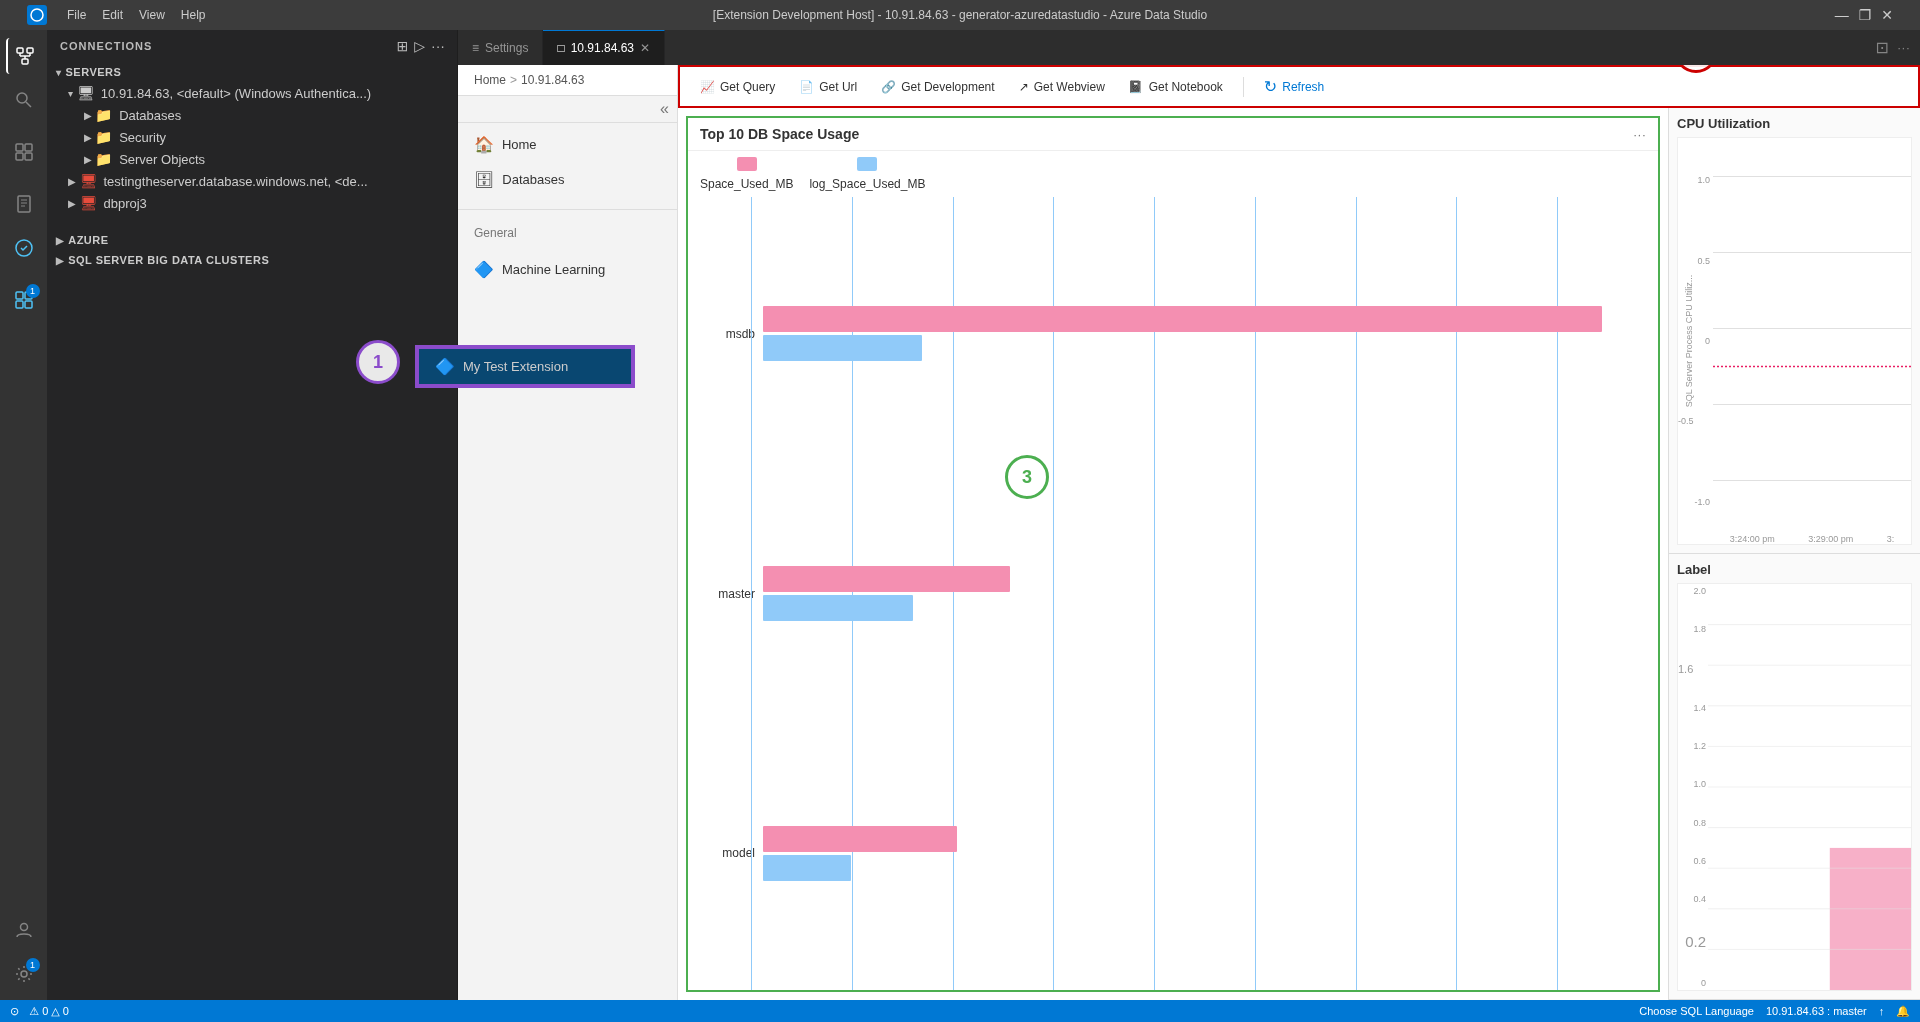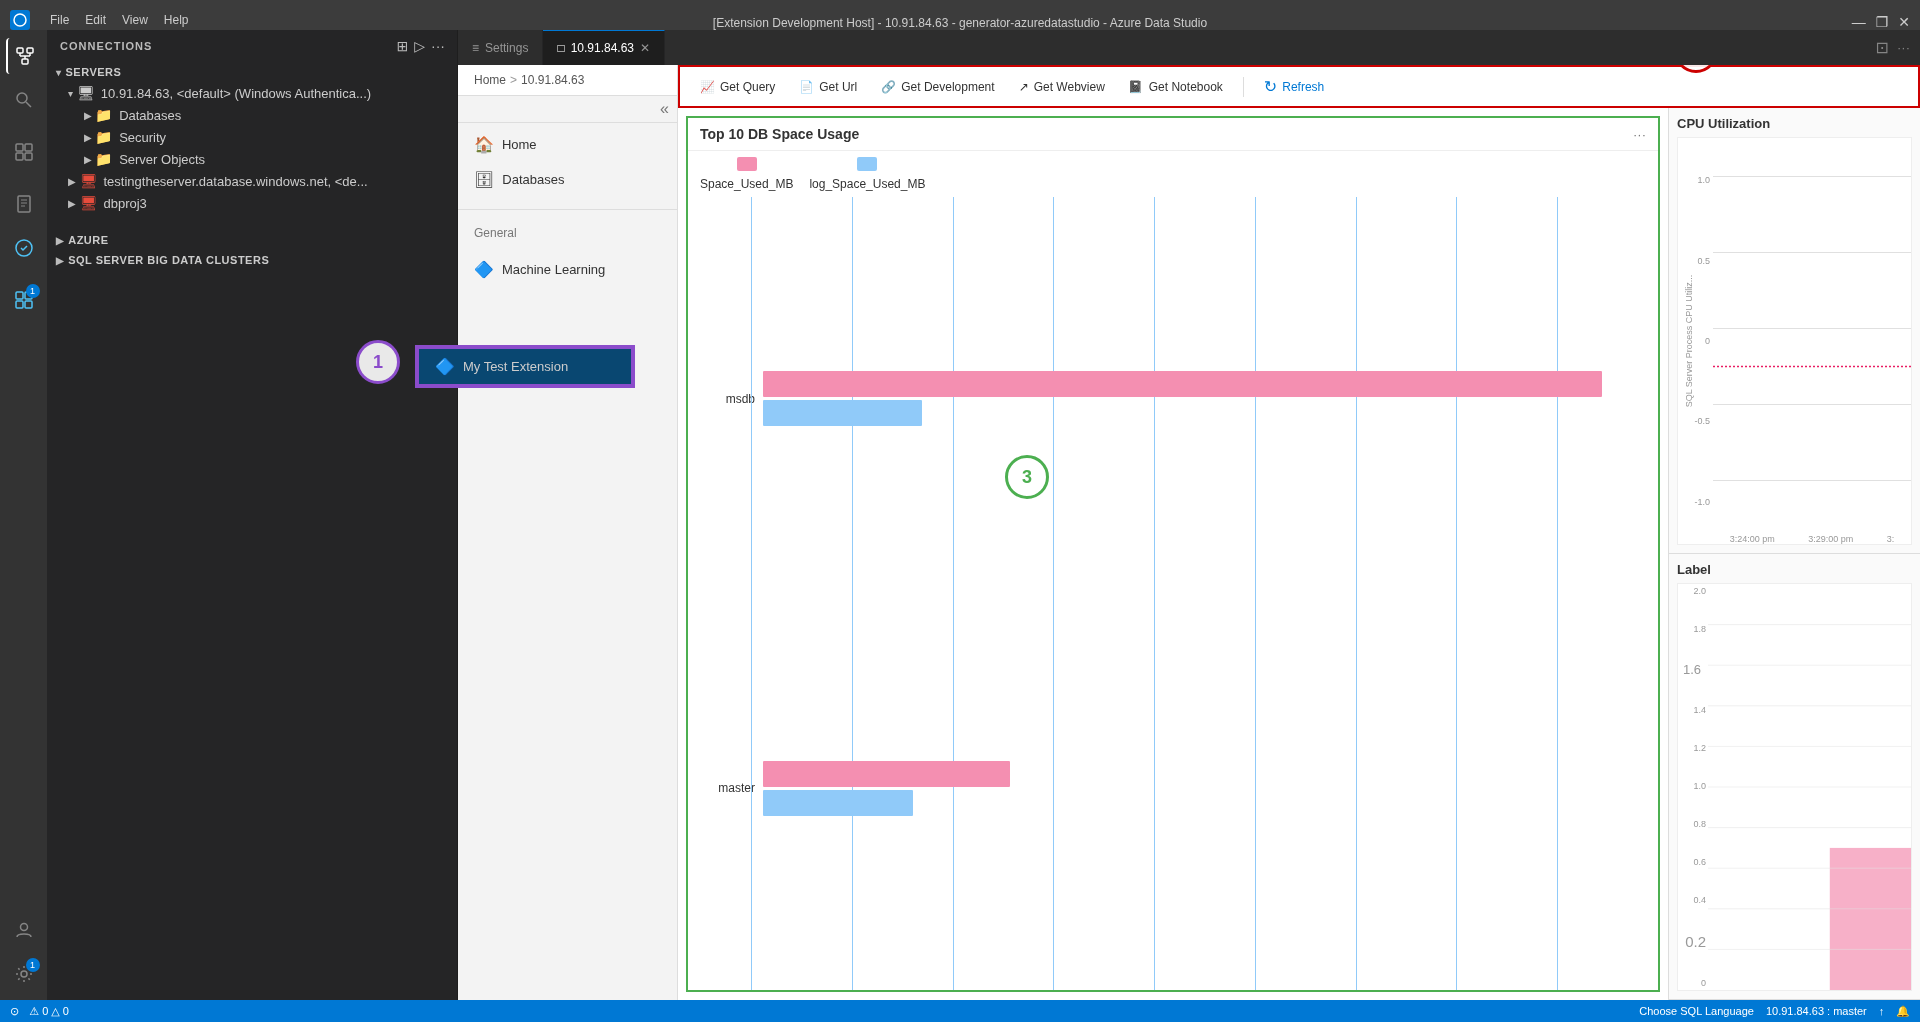--- a/index.html
+++ b/index.html
@@ -1,19 +1,19 @@
 <!DOCTYPE html>
 <html><head>
   <meta charset="utf-8">
   <style>
     * { box-sizing: border-box; margin: 0; padding: 0; }
     body { font-family: 'Segoe UI', sans-serif; font-size: 13px; background: #1e1e1e; color: #ccc; display: flex; flex-direction: column; height: 1022px; width: 1920px; overflow: hidden; }
 
     
-    .title-bar { height: 30px; background: #3c3c3c; display: flex; align-items: flex-end; justify-content: space-between; padding: 0 10px; color: #ccc; font-size: 12px; flex-shrink: 0; }
+    .title-bar { height: 30px; background: #3c3c3c; display: flex; align-items: center; justify-content: space-between; padding: 0 27px; color: #ccc; font-size: 12px; flex-shrink: 0; }
     .title-bar-left { display: flex; align-items: center; gap: 20px; }
     .title-bar-menu { display: flex; gap: 16px; }
     .title-bar-menu span { cursor: pointer; }
     .title-bar-title { position: absolute; left: 50%; transform: translateX(-50%); font-size: 12px; color: #ccc; }
     .title-bar-controls { display: flex; gap: 10px; }
     .title-bar-controls span { cursor: pointer; font-size: 14px; }
 
     
     .app-body { display: flex; flex: 1; overflow: hidden; }
 
@@ -413,37 +413,44 @@
 
 
                 <div class="bar-row" style="flex:1.2;">
                   <div class="bar-label">master</div>
                   <div style="flex:1;display:flex;flex-direction:column;gap:3px;z-index:1;">
                     <div class="bar bar-pink" style="width:28%;height:26px;"></div>
                     <div class="bar bar-blue" style="width:17%;height:26px;"></div>
                   </div>
                 </div>
 
+                <div class="bar-row" style="flex:1.2;">
+                  <div class="bar-label">model</div>
+                  <div style="flex:1;display:flex;flex-direction:column;gap:3px;z-index:1;">
+                    <div class="bar bar-pink" style="width:22%;height:26px;"></div>
+                    <div class="bar bar-blue" style="width:10%;height:26px;"></div>
+                  </div>
+                </div>
 
               </div>
 
               <div class="annotation ann-green" style="position:absolute;top:455px;left:1005px;">3</div>
             </div>
           </div>
 
           <div class="dashboard-right">
             <div class="right-panel-section">
               <div class="right-panel-title">CPU Utilization</div>
               <div class="cpu-chart" style="position:relative;min-height:200px;background:#fff;border:1px solid #eee;">
 
                 <div style="position:absolute;left:0;top:0;bottom:0;width:35px;display:flex;flex-direction:column;justify-content:space-around;padding:2px 0;">
                   <span style="font-size:9px;color:#999;text-align:right;padding-right:3px;">1.0</span>
                   <span style="font-size:9px;color:#999;text-align:right;padding-right:3px;">0.5</span>
                   <span style="font-size:9px;color:#999;text-align:right;padding-right:3px;">0</span>
-                  <span style="font-size:9px;color:#999;text-align:right;padding-right:3px;">-0.5</span>
+                  <span style="font-size:9px;color:#999;text-align:left;padding-right:3px;">-0.5</span>
                   <span style="font-size:9px;color:#999;text-align:right;padding-right:3px;">-1.0</span>
                 </div>
 
                 <div style="position:absolute;left:35px;right:0;top:0;bottom:25px;display:flex;flex-direction:column;justify-content:space-around;">
                   <div style="width:100%;height:1px;background:#e0e0e0;"></div>
                   <div style="width:100%;height:1px;background:#e0e0e0;"></div>
                   <div style="width:100%;height:1px;background:#e0e0e0;"></div>
                   <div style="width:100%;height:1px;background:#e0e0e0;"></div>
                   <div style="width:100%;height:1px;background:#e0e0e0;"></div>
                 </div>
@@ -462,21 +469,21 @@
               </div>
             </div>
 
             <div class="right-panel-section">
               <div class="right-panel-title">Label</div>
               <div style="flex:1;position:relative;background:#fff;border:1px solid #eee;min-height:180px;">
 
                 <div style="position:absolute;left:0;top:0;bottom:0;width:30px;display:flex;flex-direction:column;justify-content:space-between;padding:2px 0;">
                   <span style="font-size:9px;color:#999;text-align:right;padding-right:2px;">2.0</span>
                   <span style="font-size:9px;color:#999;text-align:right;padding-right:2px;">1.8</span>
-                  <span style="font-size:13px;color:#999;text-align:center;padding-right:2px;">1.6</span>
+                  <span style="font-size:11px;color:#999;text-align:left;padding-right:2px;">1.6</span>
                   <span style="font-size:9px;color:#999;text-align:right;padding-right:2px;">1.4</span>
                   <span style="font-size:9px;color:#999;text-align:right;padding-right:2px;">1.2</span>
                   <span style="font-size:9px;color:#999;text-align:right;padding-right:2px;">1.0</span>
                   <span style="font-size:9px;color:#999;text-align:right;padding-right:2px;">0.8</span>
                   <span style="font-size:9px;color:#999;text-align:right;padding-right:2px;">0.6</span>
                   <span style="font-size:9px;color:#999;text-align:right;padding-right:2px;">0.4</span>
                   <span style="font-size:15px;color:#999;text-align:right;padding-right:2px;">0.2</span>
                   <span style="font-size:9px;color:#999;text-align:right;padding-right:2px;">0</span>
                 </div>
 

